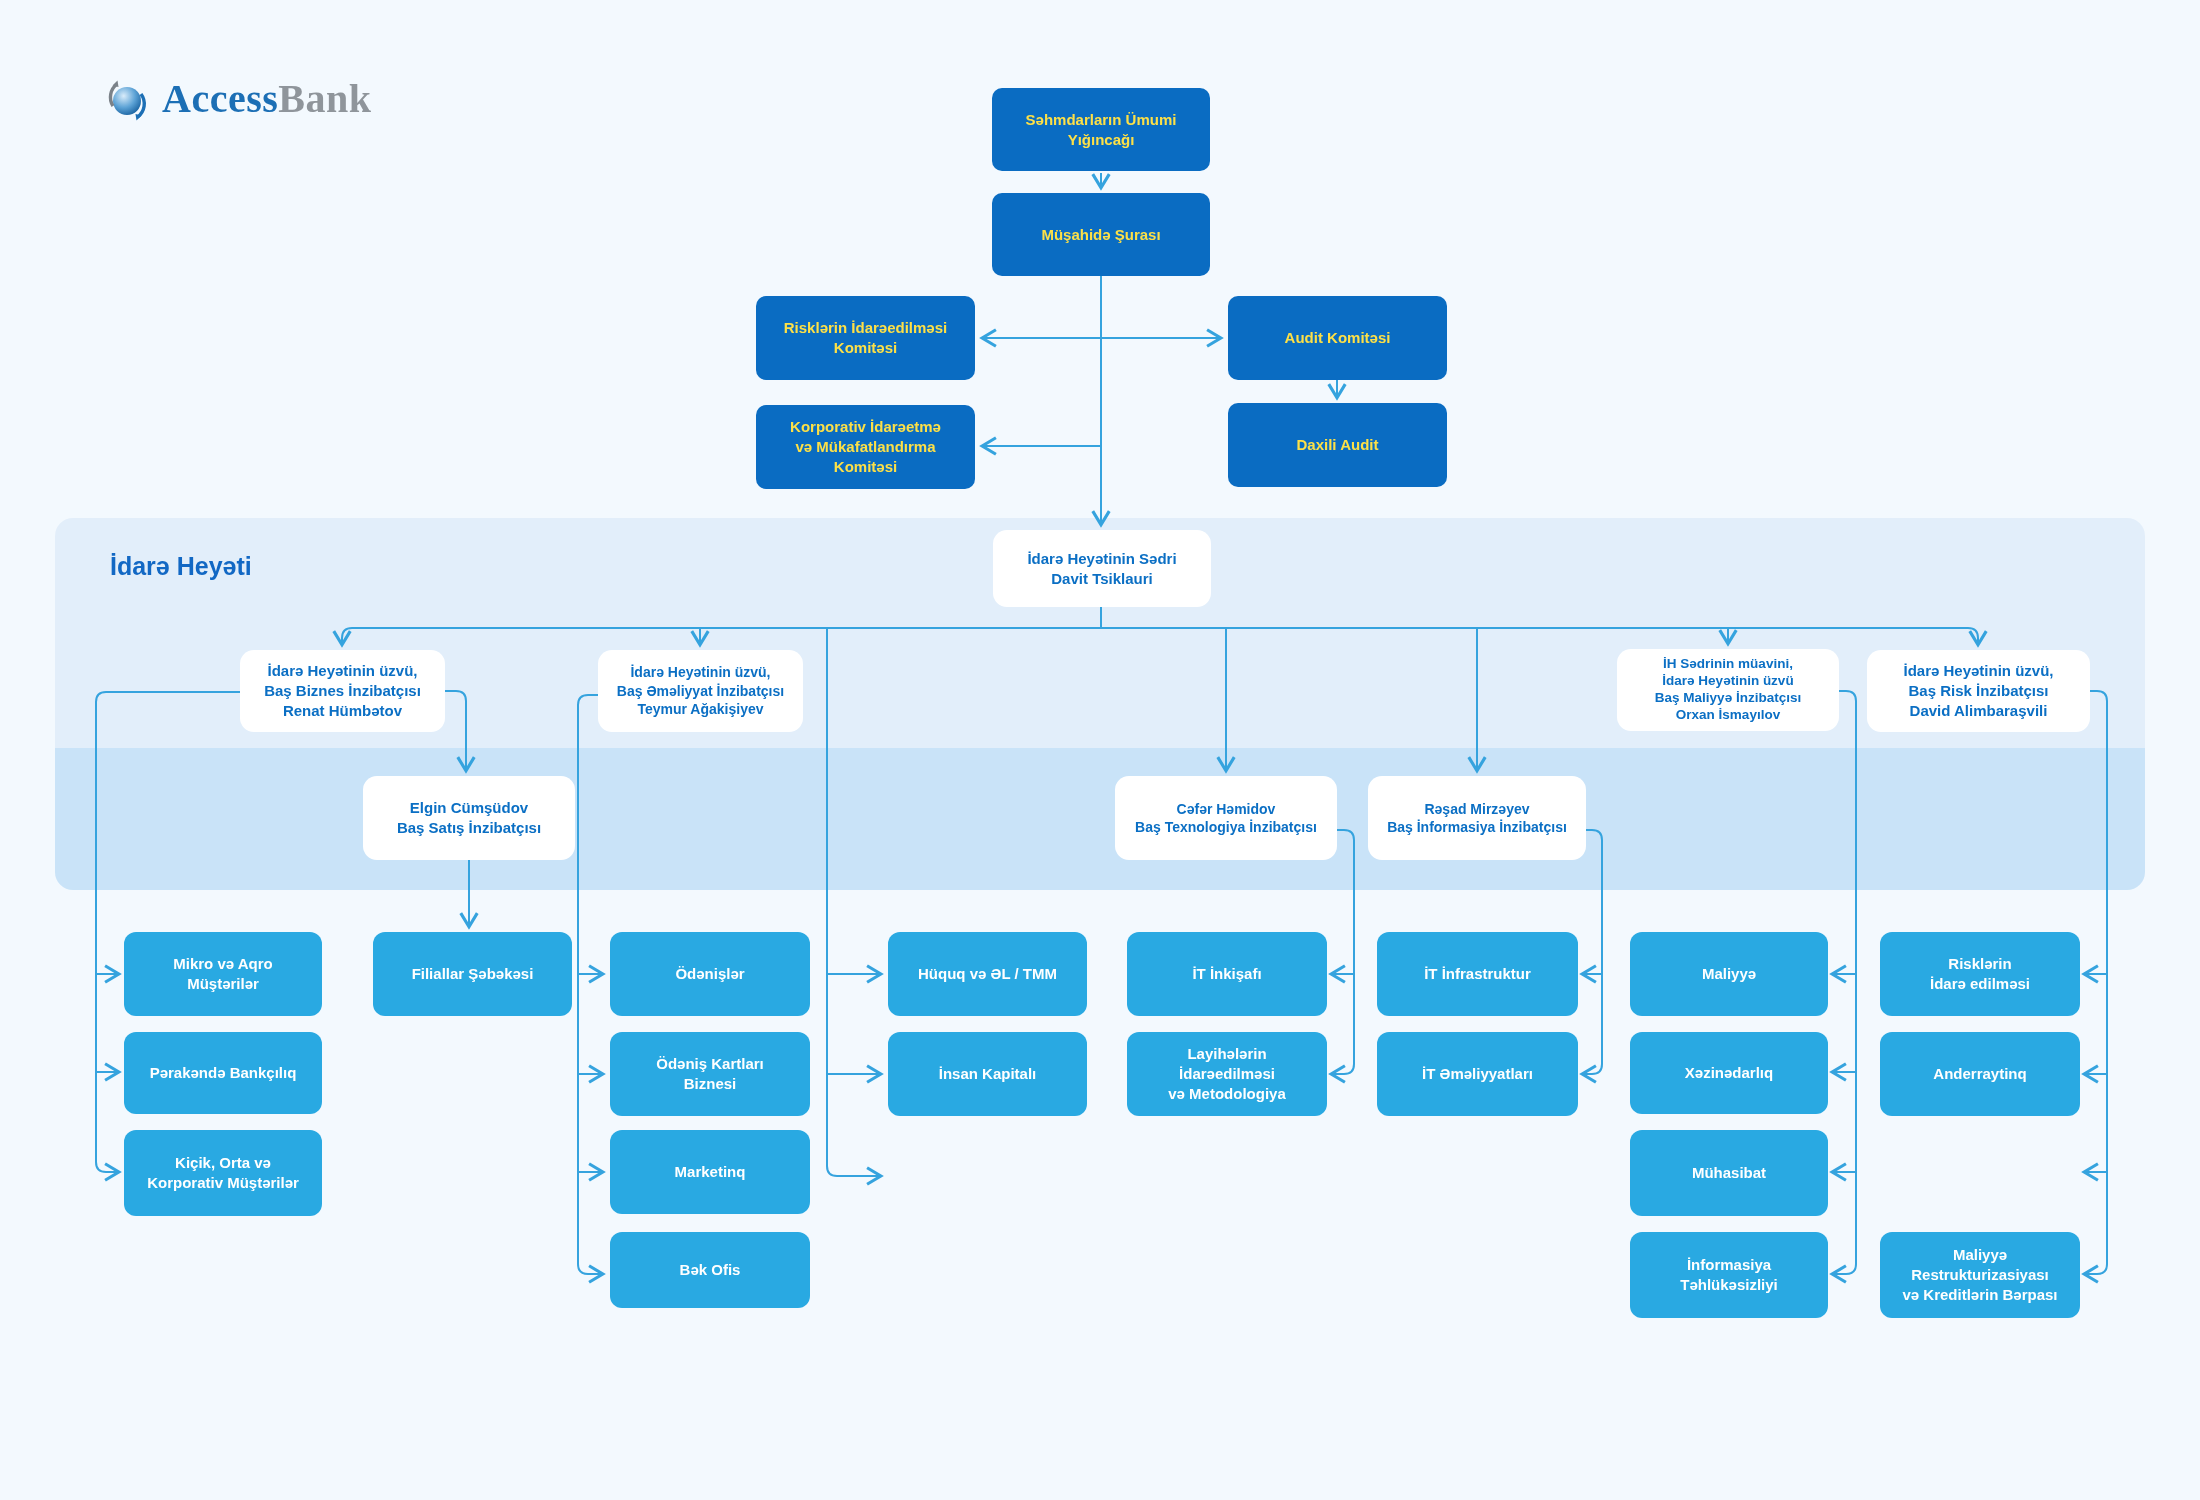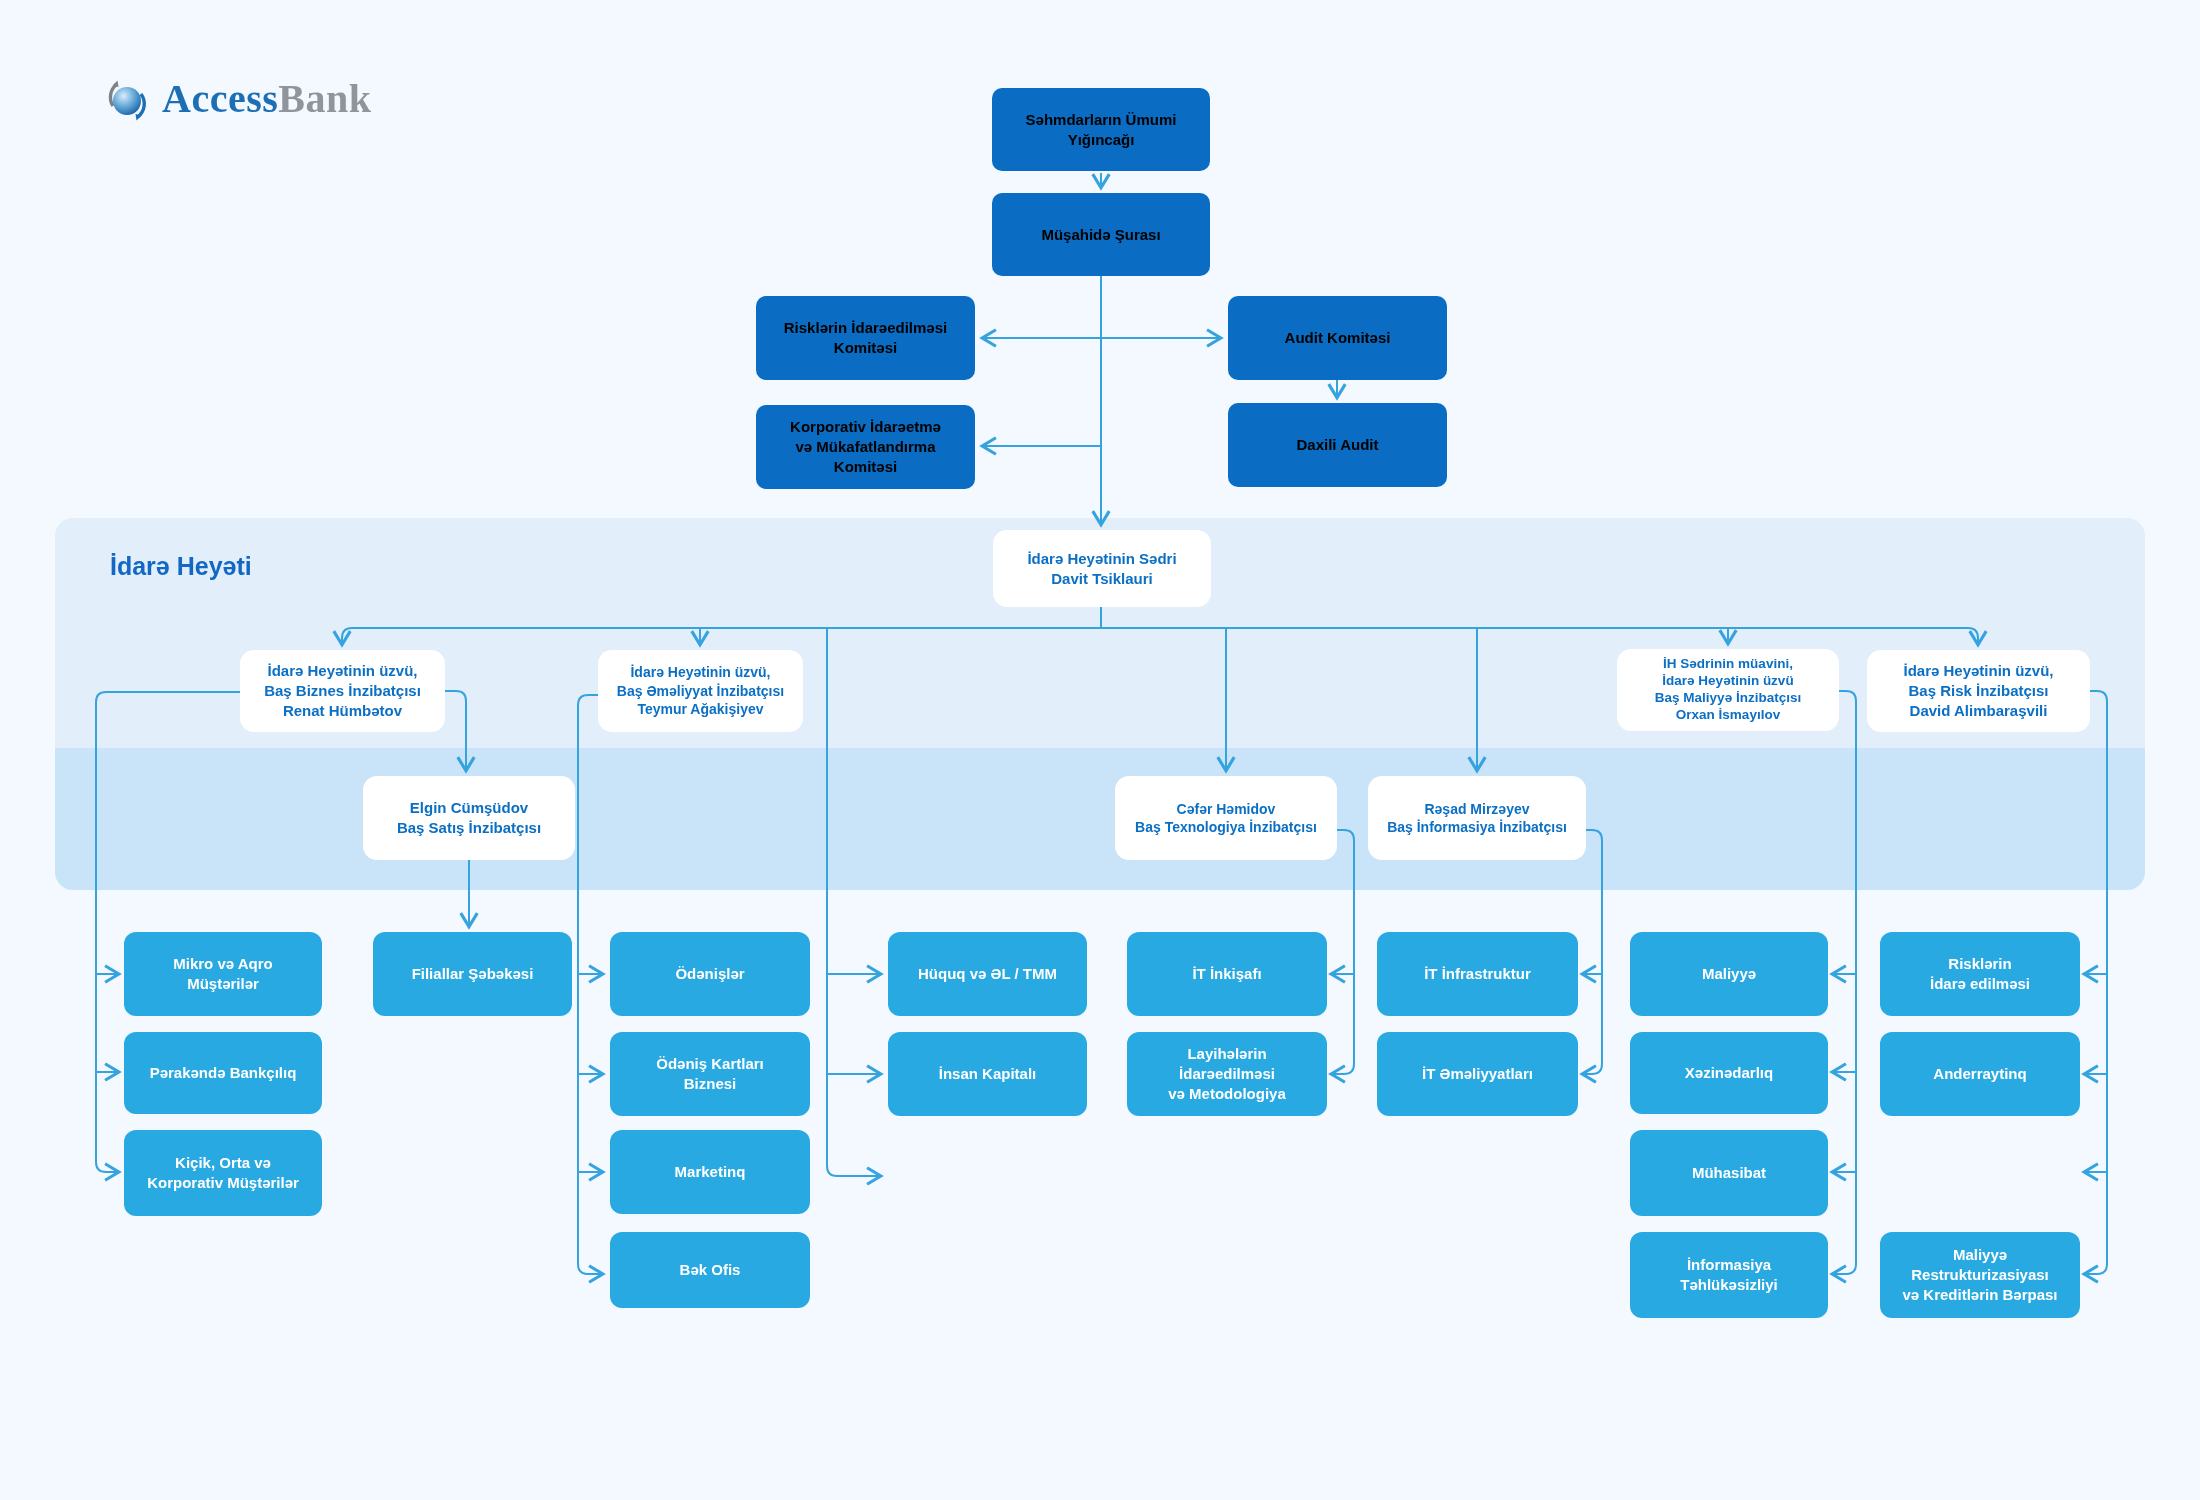--- a/index.html
+++ b/index.html
@@ -16,21 +16,21 @@
   .logo-text .p1{color:var(--logo_blue);}
   .logo-text .p2{color:var(--logo_gray);}
 
   .panel{position:absolute;left:55px;top:518px;width:2090px;height:372px;border-radius:18px;overflow:hidden;}
   .panel .upper{position:absolute;left:0;top:0;width:100%;height:230px;background:var(--panel_upper);}
   .panel .lower{position:absolute;left:0;top:230px;width:100%;height:142px;background:var(--panel_lower);}
   .band-label{position:absolute;left:110px;top:552px;font-size:25px;font-weight:700;color:var(--band_label);}
 
   .node{position:absolute;display:flex;align-items:center;justify-content:center;text-align:center;
         white-space:pre-line;box-sizing:border-box;font-weight:700;line-height:1.32;padding:4px 8px;}
-  .dark{background:var(--dark_box);color:#000000;font-size:15px;border-radius:10px;}
+  .dark{background:var(--dark_box);color:#fde047;font-size:15px;border-radius:10px;}
   .white{background:#ffffff;color:var(--white_box_text);font-size:15px;border-radius:14px;}
   .white.mid{font-size:14px;padding:4px 2px;}
   .white.small{font-size:13.5px;line-height:1.25;}
   .light{background:var(--light_box);color:#ffffff;font-size:15px;border-radius:12px;}
 
   svg.connectors{position:absolute;left:0;top:0;pointer-events:none;}
 </style>
 </head>
 <body>
 

